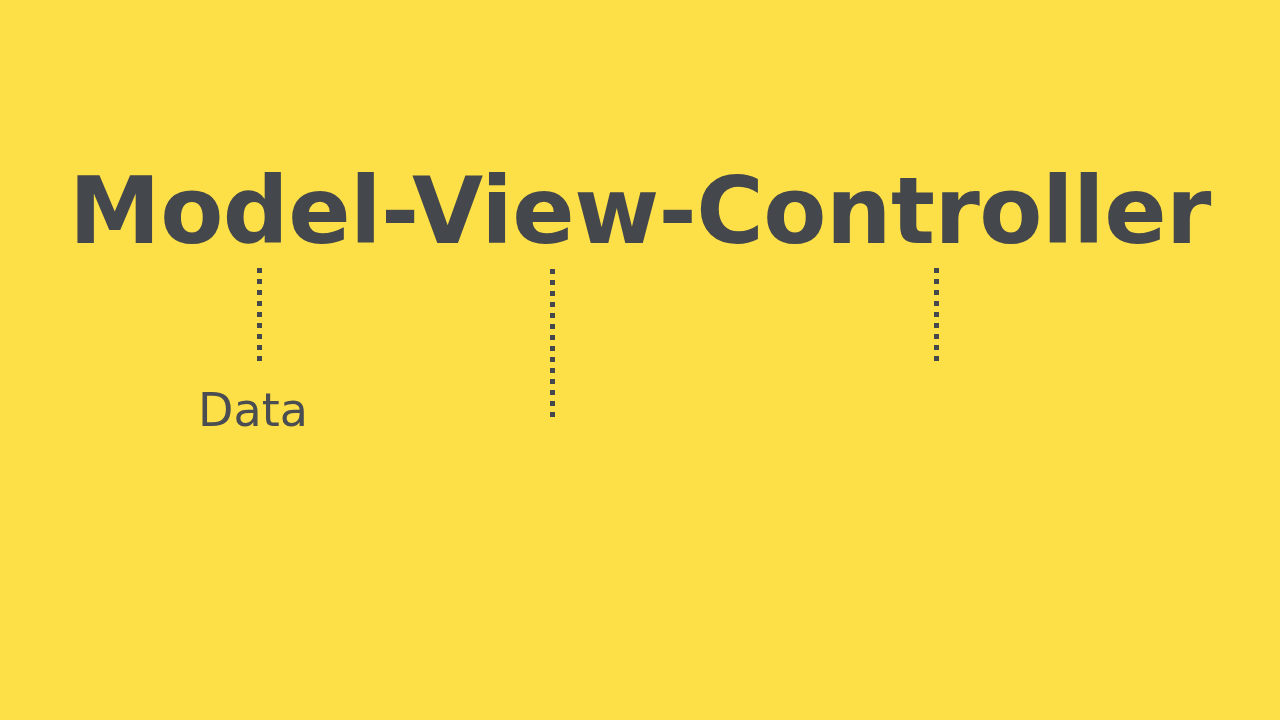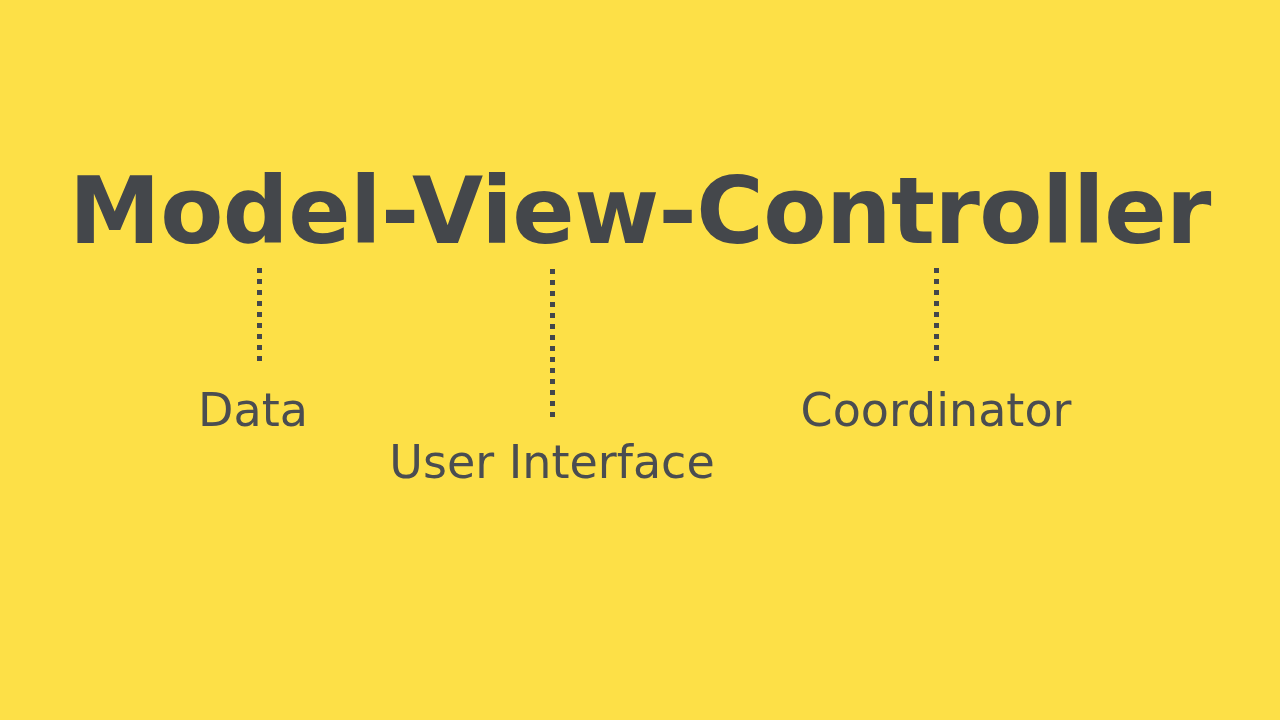--- a/index.html
+++ b/index.html
@@ -76,16 +76,14 @@
 
 <div id="slide">
 
   <div class="title">Model-View-Controller</div>
 
   <div class="connector c-data"></div>
   <div class="connector c-ui"></div>
   <div class="connector c-coord"></div>
 
   <div class="leaf-label l-data">Data</div>
-  <div class="leaf-label l-ui">User Interface</div>
-  <div class="leaf-label l-coord">Coordinator</div>
 
 </div>
 
 </body></html>

